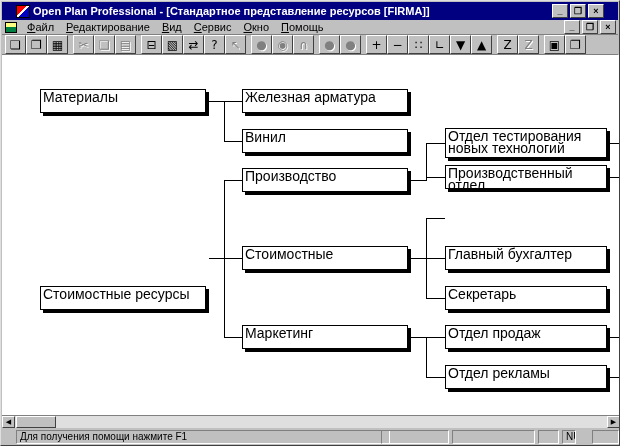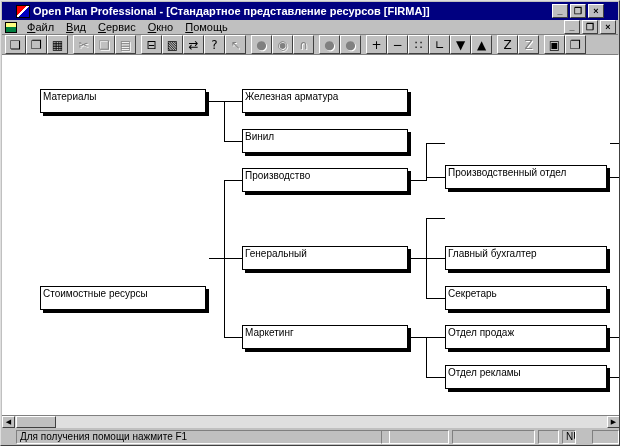--- a/index.html
+++ b/index.html
@@ -49,21 +49,21 @@
     width:21px; height:19px; background:#c0c0c0;
     border:1px solid; border-color:#ffffff #404040 #404040 #ffffff;
     font-size:12px; line-height:16px; text-align:center; padding:0; cursor:default;
     font-family:"DejaVu Sans",sans-serif; color:#000; overflow:hidden;
   }
   .tb-btn.disabled { color:#808080; text-shadow:1px 1px 0 #ffffff; }
   
   .canvas { position:absolute; top:54px; left:1px; width:618px; height:360px; background:#ffffff; overflow:hidden; }
   .node {
     position:absolute; background:#ffffff; border:1px solid #000;
-    box-shadow:3px 3px 0 #000; font-size:10px; line-height:12px;
+    box-shadow:3px 3px 0 #000; font-size:14px; line-height:12px;
     padding:1px 2px; color:#000; overflow:hidden; cursor:default;
   }
   .hline, .vline { position:absolute; background:#000; }
   .hline { height:1px; } .vline { width:1px; }
   
   .hscroll { position:absolute; top:414px; left:1px; width:618px; height:13px;
     background:#dfdfdf; border-top:1px solid #808080; }
   .sb-btn { position:absolute; top:0; width:13px; height:12px; background:#c0c0c0;
     border:1px solid; border-color:#ffffff #404040 #404040 #ffffff;
     font-size:7px; line-height:10px; text-align:center; padding:0; color:#000; cursor:default; }
@@ -86,20 +86,21 @@
     <div class="win-controls">
       <button class="win-btn">_</button>
       <button class="win-btn">❐</button>
       <button class="win-btn">×</button>
     </div>
   </div>
 
   <div class="menubar">
     <div class="doc-icon"></div>
     <span class="menu-item">Файл</span>
+    <span class="menu-item">Редактирование</span>
     <span class="menu-item">Вид</span>
     <span class="menu-item">Сервис</span>
     <span class="menu-item">Окно</span>
     <span class="menu-item">Помощь</span>
     <div class="win-controls">
       <button class="win-btn">_</button>
       <button class="win-btn">❐</button>
       <button class="win-btn">×</button>
     </div>
   </div>
@@ -150,23 +151,24 @@
     </div>
 
   <div class="canvas">
 
     <div class="node" style="left:38px;top:34px;width:166px;height:24px">Материалы</div>
     <div class="node" style="left:38px;top:231px;width:166px;height:24px">Стоимостные ресурсы</div>
 
     <div class="node" style="left:240px;top:34px;width:166px;height:24px">Железная арматура</div>
     <div class="node" style="left:240px;top:74px;width:166px;height:24px">Винил</div>
     <div class="node" style="left:240px;top:113px;width:166px;height:24px">Производство</div>
-    <div class="node" style="left:240px;top:191px;width:166px;height:24px">Генеральный</div>
+    <div class="node" style="left:240px;top:191px;width:166px;height:24px">Стоимостные</div>
     <div class="node" style="left:240px;top:270px;width:166px;height:24px">Маркетинг</div>
 
+    <div class="node" style="left:443px;top:73px;width:162px;height:30px">Отдел тестирования новых технологий</div>
     <div class="node" style="left:443px;top:110px;width:162px;height:24px">Производственный отдел</div>
     <div class="node" style="left:443px;top:191px;width:162px;height:24px">Главный бухгалтер</div>
     <div class="node" style="left:443px;top:231px;width:162px;height:24px">Секретарь</div>
     <div class="node" style="left:443px;top:270px;width:162px;height:24px">Отдел продаж</div>
     <div class="node" style="left:443px;top:310px;width:162px;height:24px">Отдел рекламы</div>
 
     <div class="hline" style="left:207px;top:46px;width:33px"></div>
     <div class="vline" style="left:222px;top:46px;height:41px"></div>
     <div class="hline" style="left:222px;top:86px;width:18px"></div>
 

